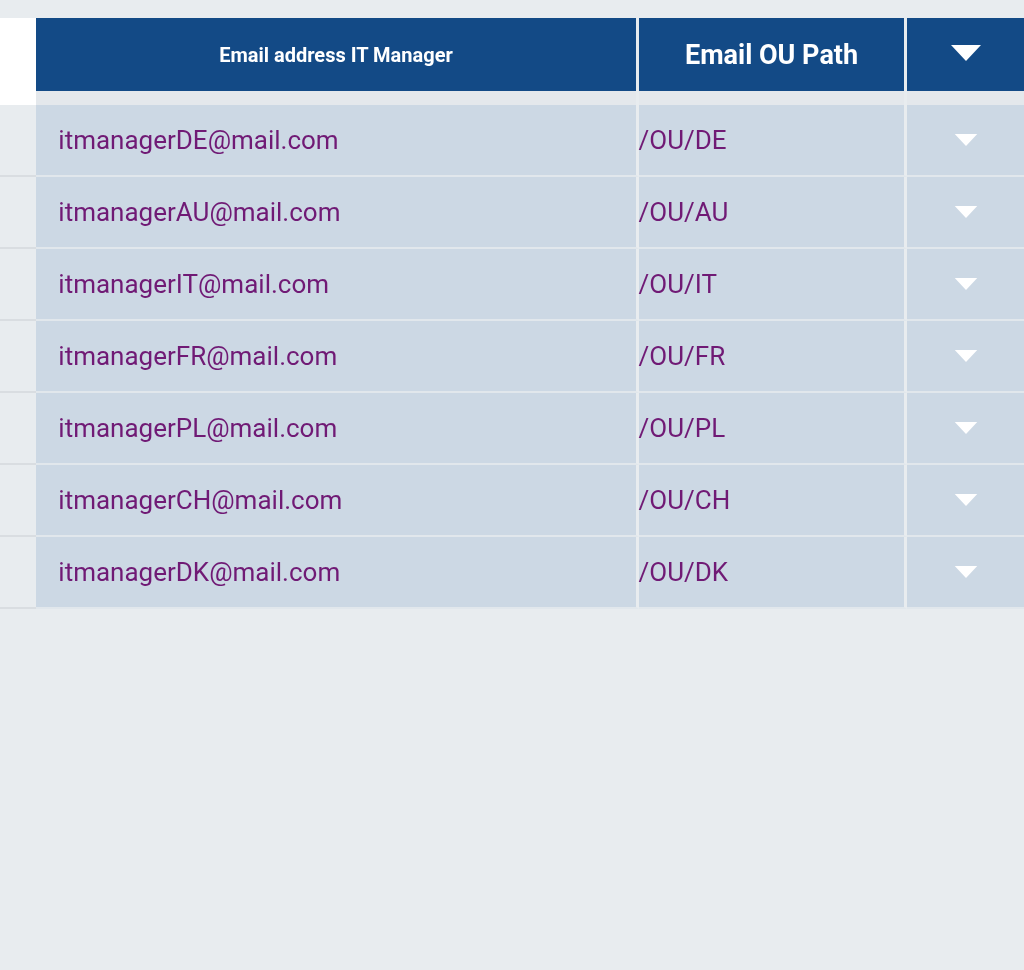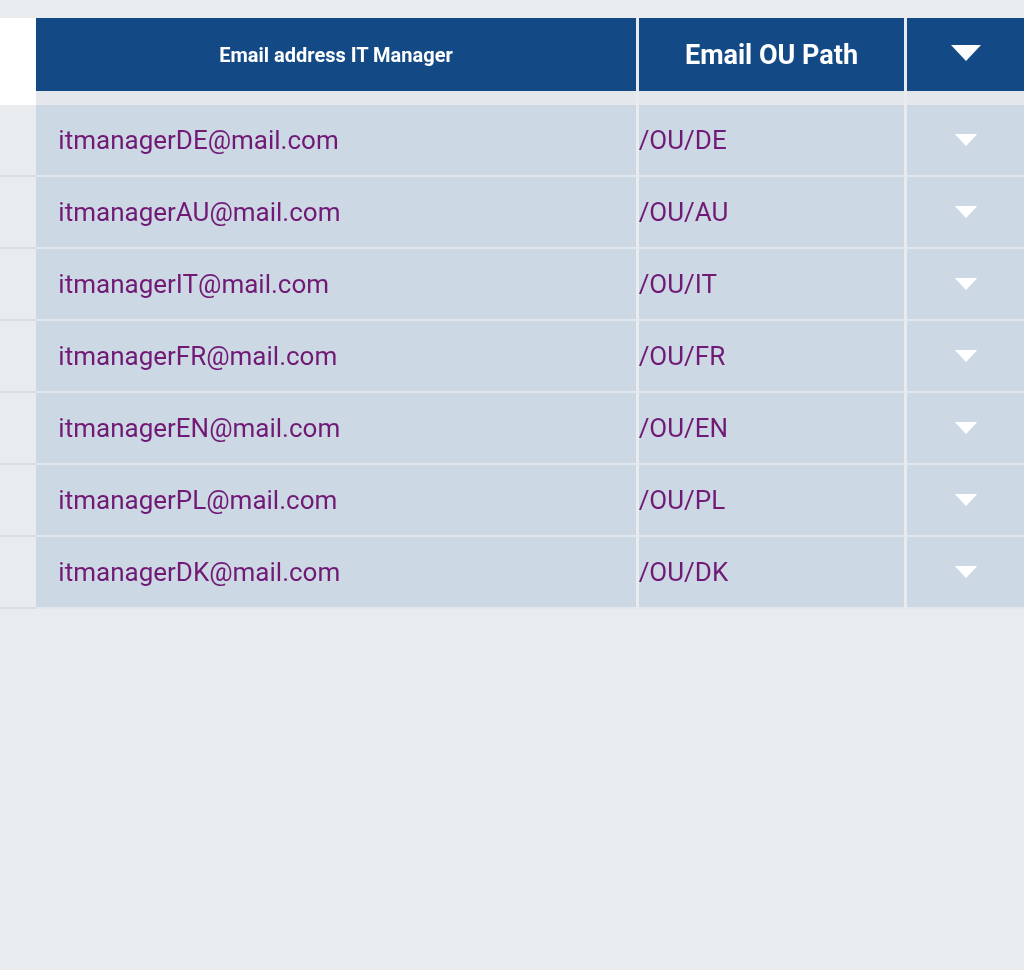--- a/index.html
+++ b/index.html
@@ -138,30 +138,30 @@
         <tr>
           <td class="left-gutter"></td>
           <td class="cell email"><span>itmanagerFR@mail.com</span></td>
           <td class="cell path"><span>/OU/FR</span></td>
           <td class="cell action"><span><svg viewBox="0 0 30 20">
                 <polygon class="row-caret" points="2,3 28,3 15,17"></polygon>
               </svg></span></td>
         </tr>
         <tr>
           <td class="left-gutter"></td>
-          <td class="cell email"><span>itmanagerEN@mail.com</span></td>
-          <td class="cell path"><span>/OU/EN</span></td>
+          <td class="cell email"><span>itmanagerPL@mail.com</span></td>
+          <td class="cell path"><span>/OU/PL</span></td>
           <td class="cell action"><span><svg viewBox="0 0 30 20">
                 <polygon class="row-caret" points="2,3 28,3 15,17"></polygon>
               </svg></span></td>
         </tr>
         <tr>
           <td class="left-gutter"></td>
-          <td class="cell email"><span>itmanagerPL@mail.com</span></td>
-          <td class="cell path"><span>/OU/PL</span></td>
+          <td class="cell email"><span>itmanagerCH@mail.com</span></td>
+          <td class="cell path"><span>/OU/CH</span></td>
           <td class="cell action"><span><svg viewBox="0 0 30 20">
                 <polygon class="row-caret" points="2,3 28,3 15,17"></polygon>
               </svg></span></td>
         </tr>
         <tr>
           <td class="left-gutter"></td>
           <td class="cell email"><span>itmanagerDK@mail.com</span></td>
           <td class="cell path"><span>/OU/DK</span></td>
           <td class="cell action"><span><svg viewBox="0 0 30 20">
                 <polygon class="row-caret" points="2,3 28,3 15,17"></polygon>

